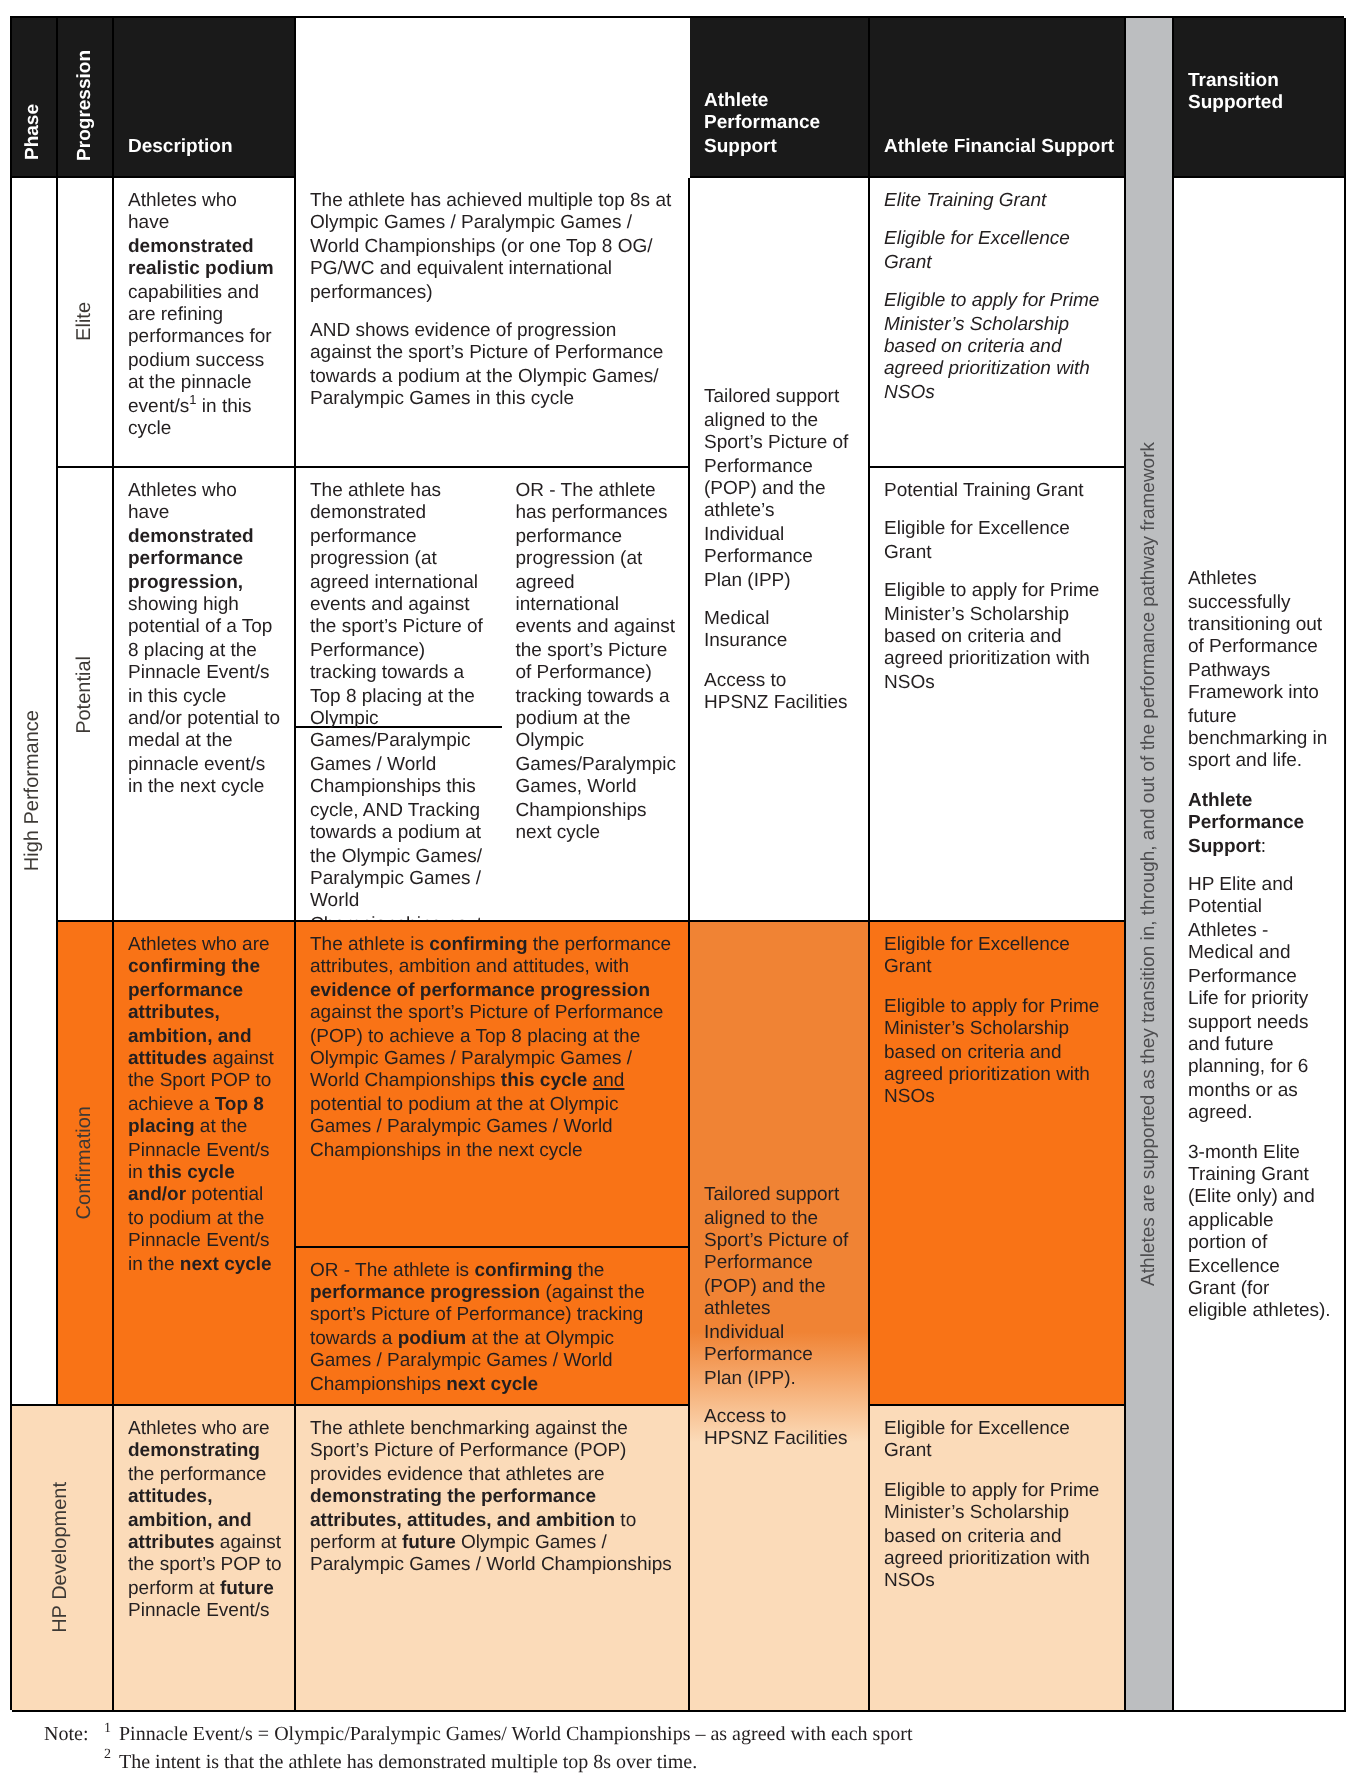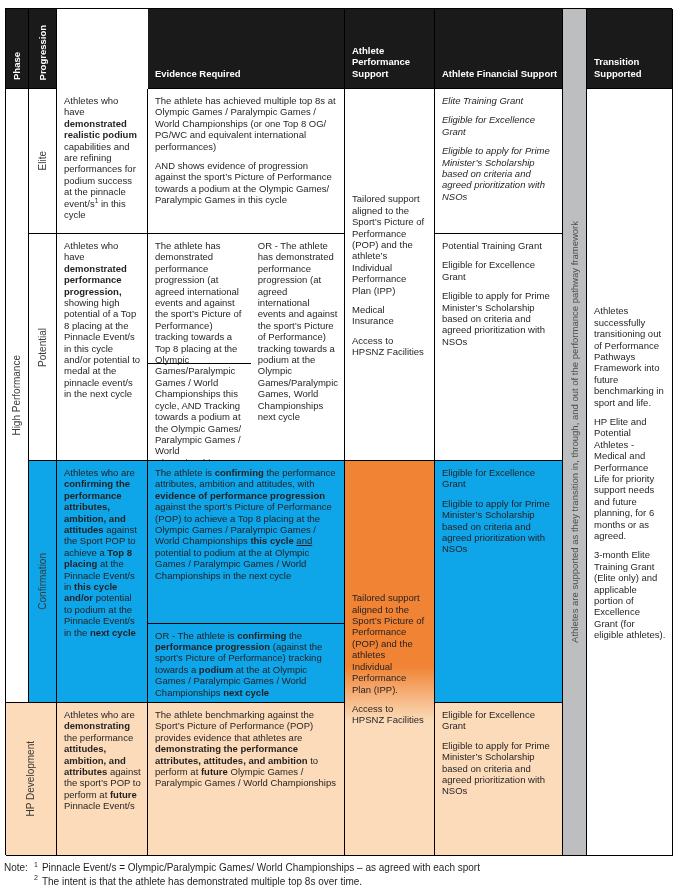--- a/index.html
+++ b/index.html
@@ -80,21 +80,21 @@
     background: #bcbec0;
     border-right: 1px solid #000;
     border-bottom: 1px solid #000;
     display: flex;
     align-items: center;
     justify-content: center;
   }
   .graybar .vtext { font-size: 9.5px; color: #4d4d4f; }
 
   
-  .orange { background: #0ea5e9; }
+  .orange { background: #f97316; }
   .peach  { background: #fbdbb9; }
   .grad   { background: linear-gradient(180deg, #f08334 0%, #f08334 52%, #fbdbb9 66%, #fbdbb9 100%); }
 
   
   .phase-hp        { grid-column: 1; grid-row: 2 / 5; }
   .prog-elite      { grid-column: 2; grid-row: 2; }
   .desc-elite      { grid-column: 3; grid-row: 2; }
   .evid-elite      { grid-column: 4; grid-row: 2; }
   .perf-1          { grid-column: 5; grid-row: 2 / 4; display:flex; flex-direction:column; justify-content:center; }
   .fin-elite       { grid-column: 6; grid-row: 2; font-style: italic; }
@@ -114,50 +114,51 @@
   .fin-hpdev       { grid-column: 6; grid-row: 5; }
 
   .subcell { padding: 6px 6px 4px 7px; }
   .subcell-top-potential { height: 130px; border-bottom: 1px solid #000; }
   .subcell-top-confirm   { height: 182px; border-bottom: 1px solid #000; }
   .subcell-bottom { flex: 1; }
 
   
   .note {
     position: absolute;
-    left: 4px; top: 861px;
+    left: 22px; top: 861px;
     display: flex;
     font-size: 10px;
     line-height: 13.5px;
+    font-family: Liberation Serif, serif;
   }
   .note-label { width: 30px; font-weight: normal; }
   .note-line { white-space: nowrap; }
   .note-line sup { font-size: 7px; margin-right: 4px; }
 </style>
 </head>
 <body>
 
 <div class="table">
 
   <div class="cell hvert" style="grid-column:1;grid-row:1;">
     <span class="vtext">Phase</span>
   </div>
   <div class="cell hvert" style="grid-column:2;grid-row:1;">
     <span class="vtext">Progression</span>
   </div>
-  <div class="cell hcell" style="grid-column:4;grid-row:1;">
-    <span>Evidence Required</span>
+  <div class="cell hcell" style="grid-column:3;grid-row:1;">
+    <span>Description</span>
   </div>
   <div class="cell hcell" style="grid-column:5;grid-row:1;">
     <span>Athlete Performance Support</span>
   </div>
   <div class="cell hcell" style="grid-column:6;grid-row:1;">
     <span>Athlete Financial Support</span>
   </div>
-  <div class="cell hcell" style="grid-column:8;grid-row:1;">
+  <div class="cell hcell" style="grid-column:8;grid-row:1;justify-content:center;">
     <span>Transition Supported</span>
   </div>
 
   <div class="graybar">
     <span class="vtext">Athletes are supported as they transition in, through, and out of the performance pathway framework</span>
   </div>
 
   <div class="cell vcell phase-hp">
     <span class="vtext">High Performance</span>
   </div>
@@ -178,36 +179,37 @@
       <p><span>Access to HPSNZ Facilities</span></p>
     </div>
   <div class="cell pad fin-elite">
       <p><span>Elite Training Grant</span></p>
       <p><span>Eligible for Excellence Grant</span></p>
       <p><span>Eligible to apply for Prime Minister’s Scholarship based on criteria and agreed prioritization with NSOs</span></p>
     </div>
 
   <div class="cell pad transition-cell">
       <p><span>Athletes successfully transitioning out of Performance Pathways Framework into future benchmarking in sport and life.</span></p>
+      <p><span class="b">Athlete Performance Support</span><span>:</span></p>
       <p><span>HP Elite and Potential Athletes - Medical and Performance Life for priority support needs and future planning, for 6 months or as agreed.</span></p>
       <p><span>3-month Elite Training Grant (Elite only) and applicable portion of Excellence Grant (for eligible athletes).</span></p>
     </div>
 
   <div class="cell vcell prog-potential">
     <span class="vtext">Potential</span>
   </div>
   <div class="cell pad desc-potential">
       <p><span>Athletes who have </span><span class="b">demonstrated performance progression,</span><span> showing high potential of a Top 8 placing at the Pinnacle Event/s in this cycle and/or potential to medal at the pinnacle event/s in the next cycle</span></p>
     </div>
   <div class="cell evid-potential">
     <div class="subcell subcell-top-potential">
         <p><span>The athlete has demonstrated performance progression (at agreed international events and against the sport’s Picture of Performance) tracking towards a Top 8 placing at the Olympic Games/Paralympic Games / World Championships this cycle, AND Tracking towards a podium at the Olympic Games/ Paralympic Games / World Championships next cycle</span></p>
       </div>
     <div class="subcell subcell-bottom">
-        <p><span>OR - The athlete has demonstrated performance progression (at agreed international events and against the sport’s Picture of Performance) tracking towards a podium at the Olympic Games/Paralympic Games, World Championships next cycle</span></p>
+        <p><span>OR - The athlete has performances performance progression (at agreed international events and against the sport’s Picture of Performance) tracking towards a podium at the Olympic Games/Paralympic Games, World Championships next cycle</span></p>
       </div>
   </div>
   <div class="cell pad fin-potential">
       <p><span>Potential Training Grant</span></p>
       <p><span>Eligible for Excellence Grant</span></p>
       <p><span>Eligible to apply for Prime Minister’s Scholarship based on criteria and agreed prioritization with NSOs</span></p>
     </div>
 
   <div class="cell vcell orange prog-confirm">
     <span class="vtext">Confirmation</span>

